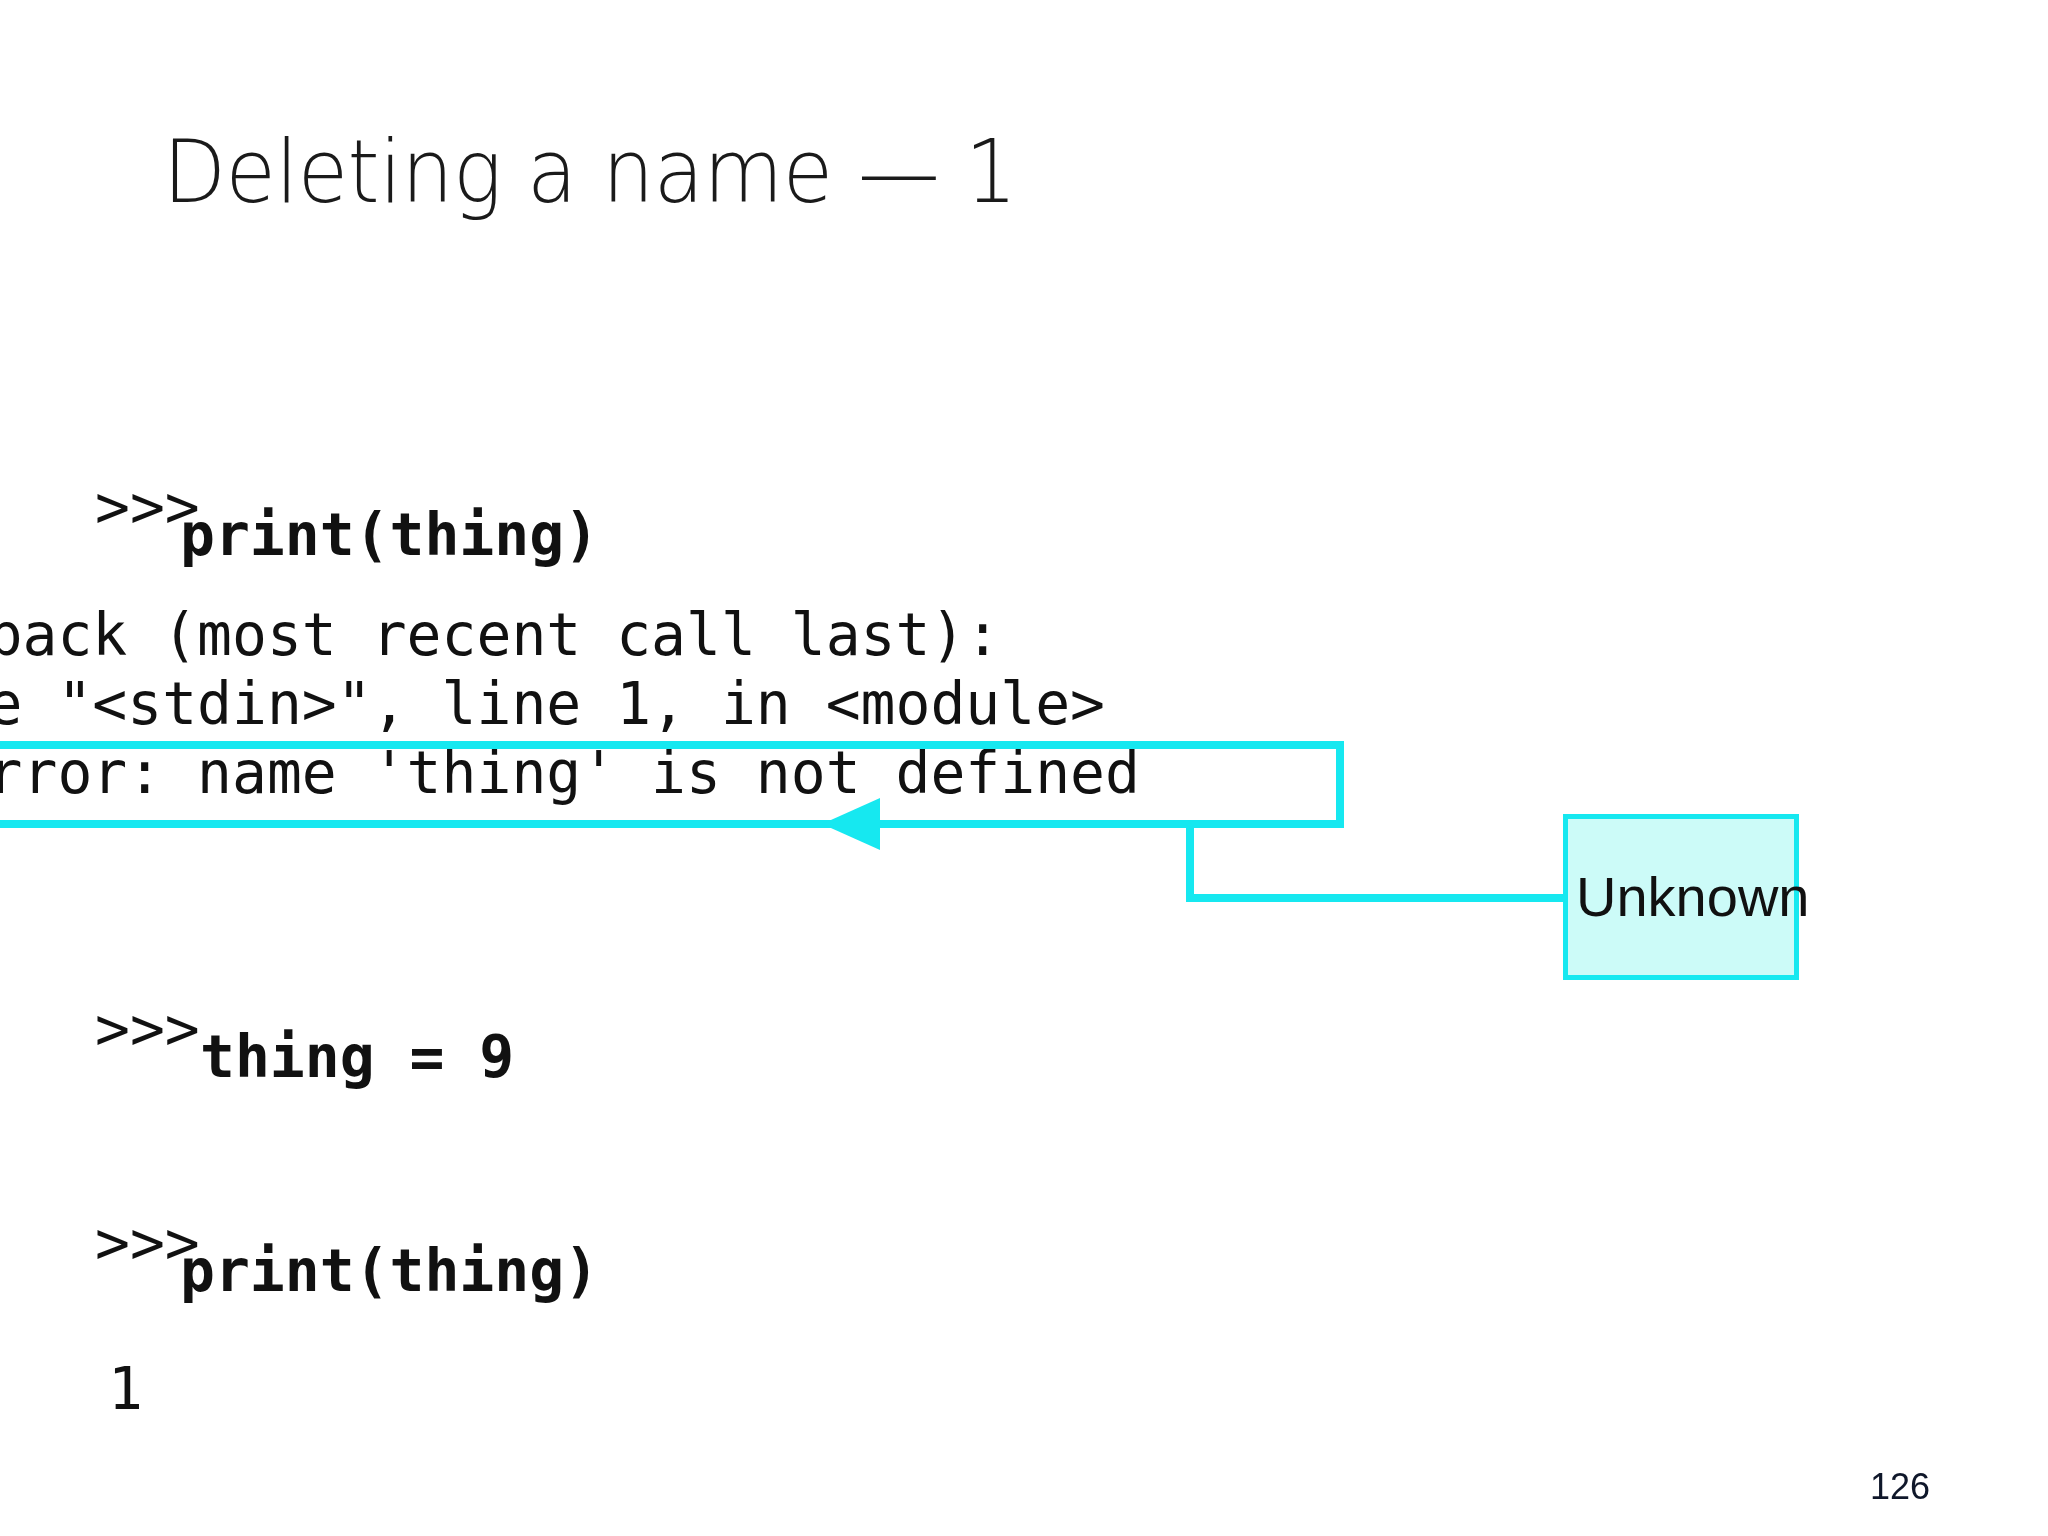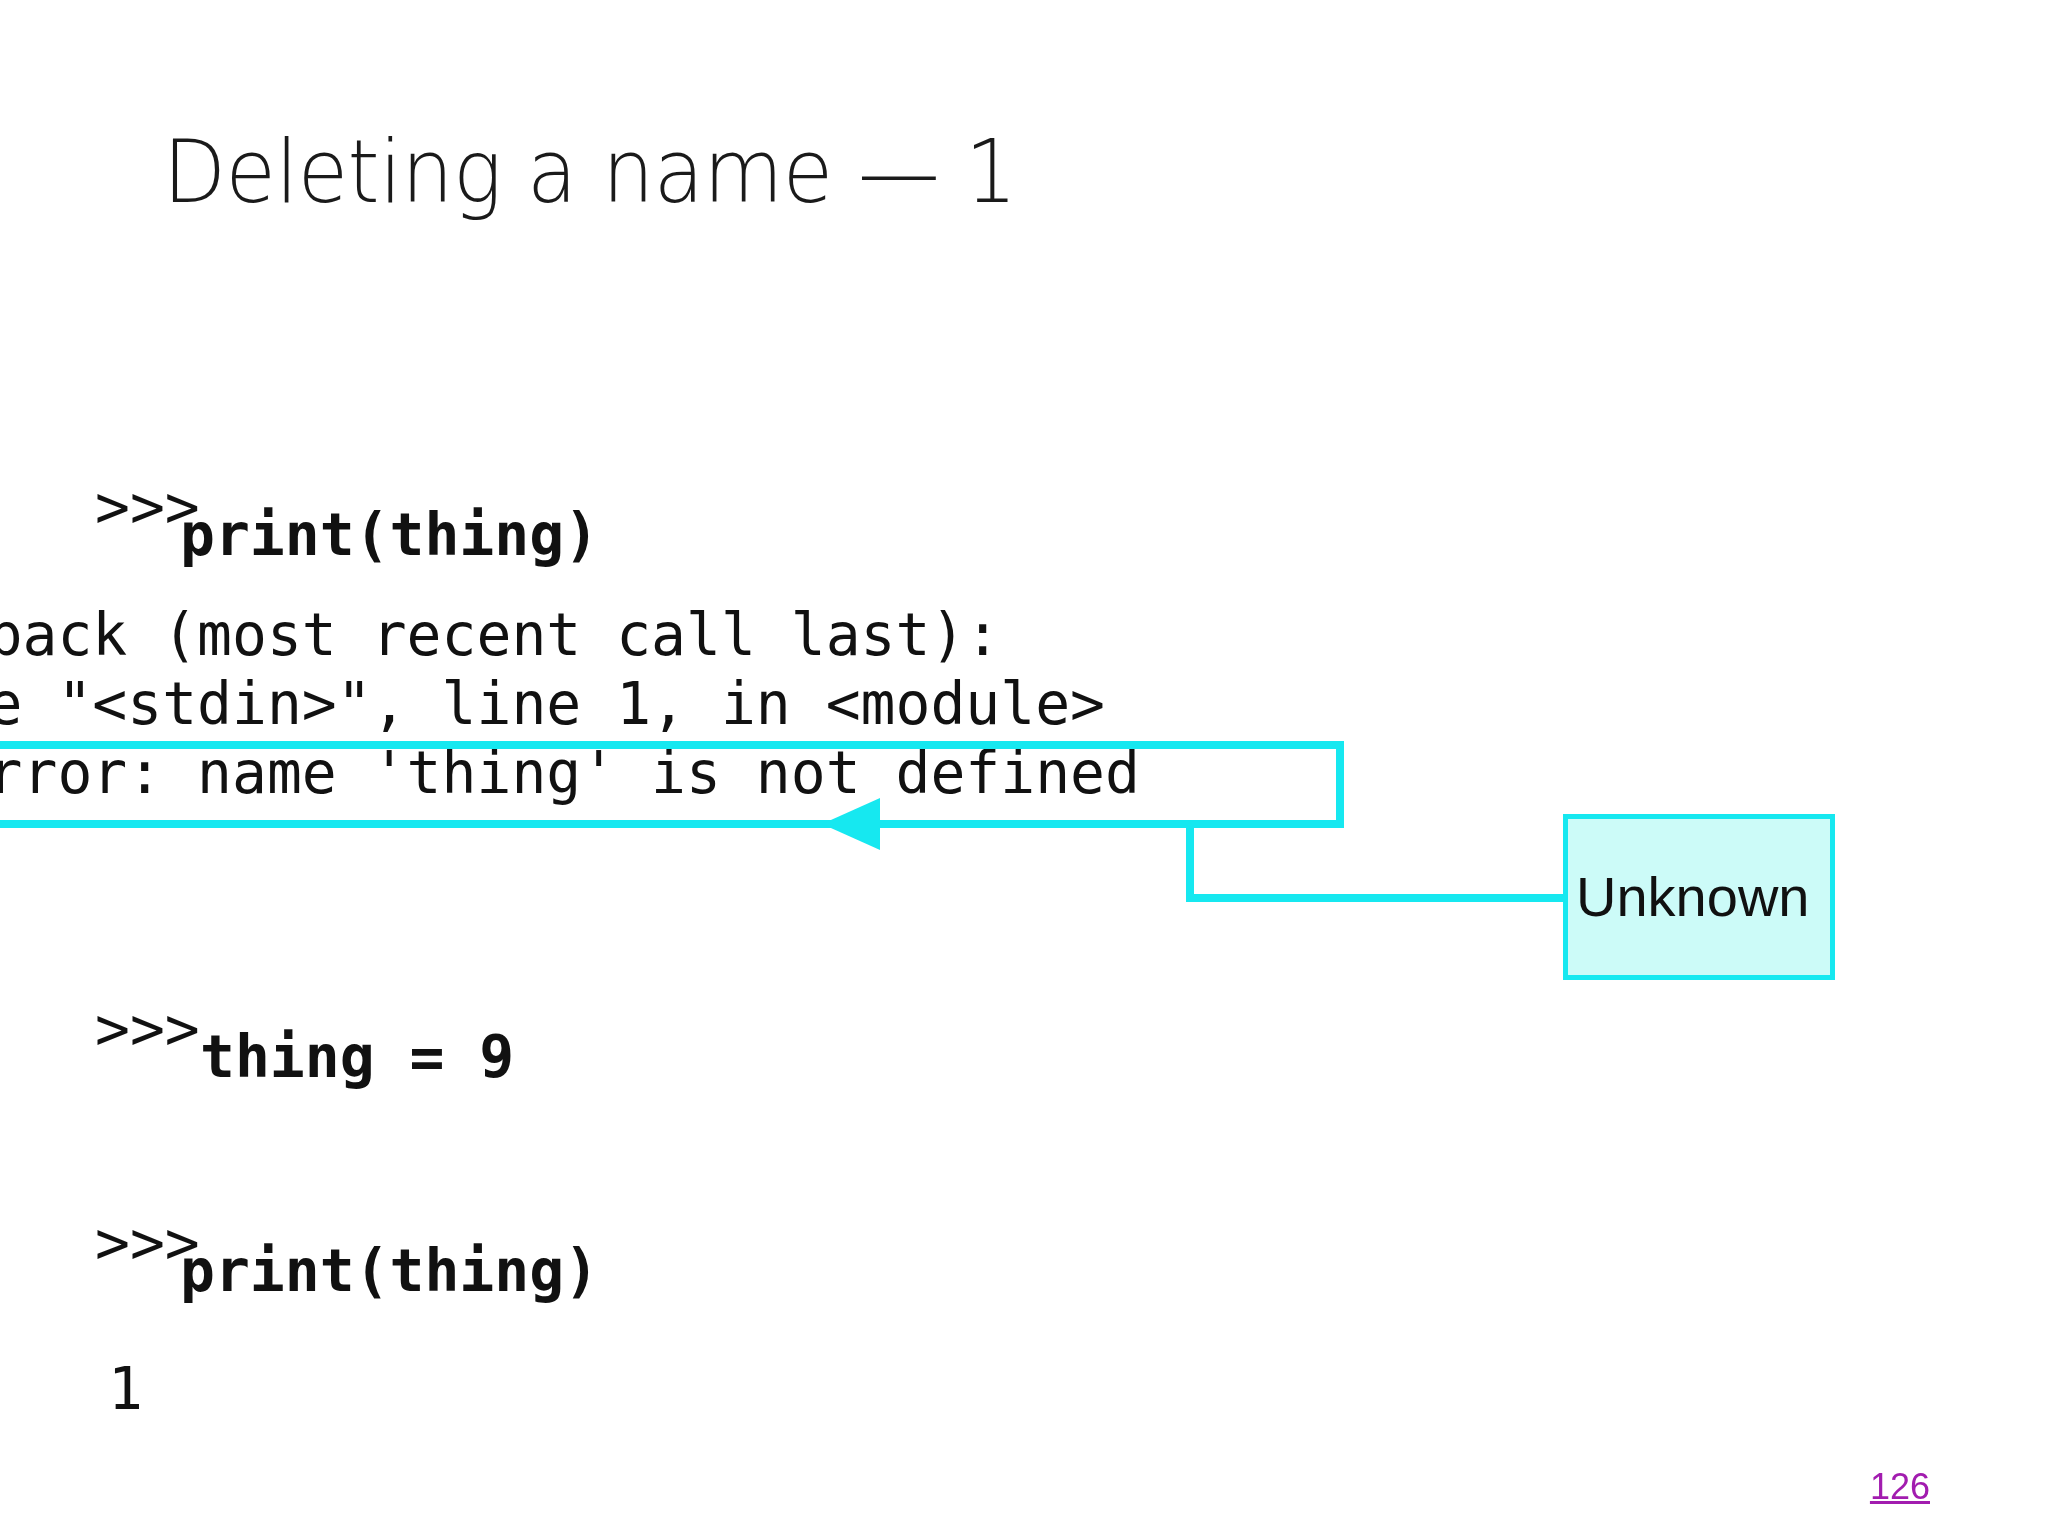--- a/index.html
+++ b/index.html
@@ -85,21 +85,21 @@
     width: 2048px;
     height: 1536px;
     pointer-events: none;
   }
 
   
   #callout-box {
     position: absolute;
     left: 1563px;
     top: 814px;
-    width: 272px;
+    width: 236px;
     height: 166px;
     box-sizing: border-box;
     background: #ccfbf8;
     border: 5px solid #16e8f0;
     display: flex;
     flex-direction: column;
     justify-content: center;
     padding-left: 8px;
   }
   #callout-box .callout-text {
@@ -110,22 +110,21 @@
     white-space: pre;
   }
 
   
   #page-number {
     position: absolute;
     right: 118px;
     bottom: 28px;
     font-family: "Liberation Sans", sans-serif;
     font-size: 36px;
-    color: #a21caf;
-    text-decoration: underline;
+    color: #0f172a;
   }
 </style>
 </head>
 <body>
 
 <div id="slide">
 
   <div id="slide-title">Deleting a name — 1</div>
 
   <div class="prompt-row" style="left:95px; top:478px;">

